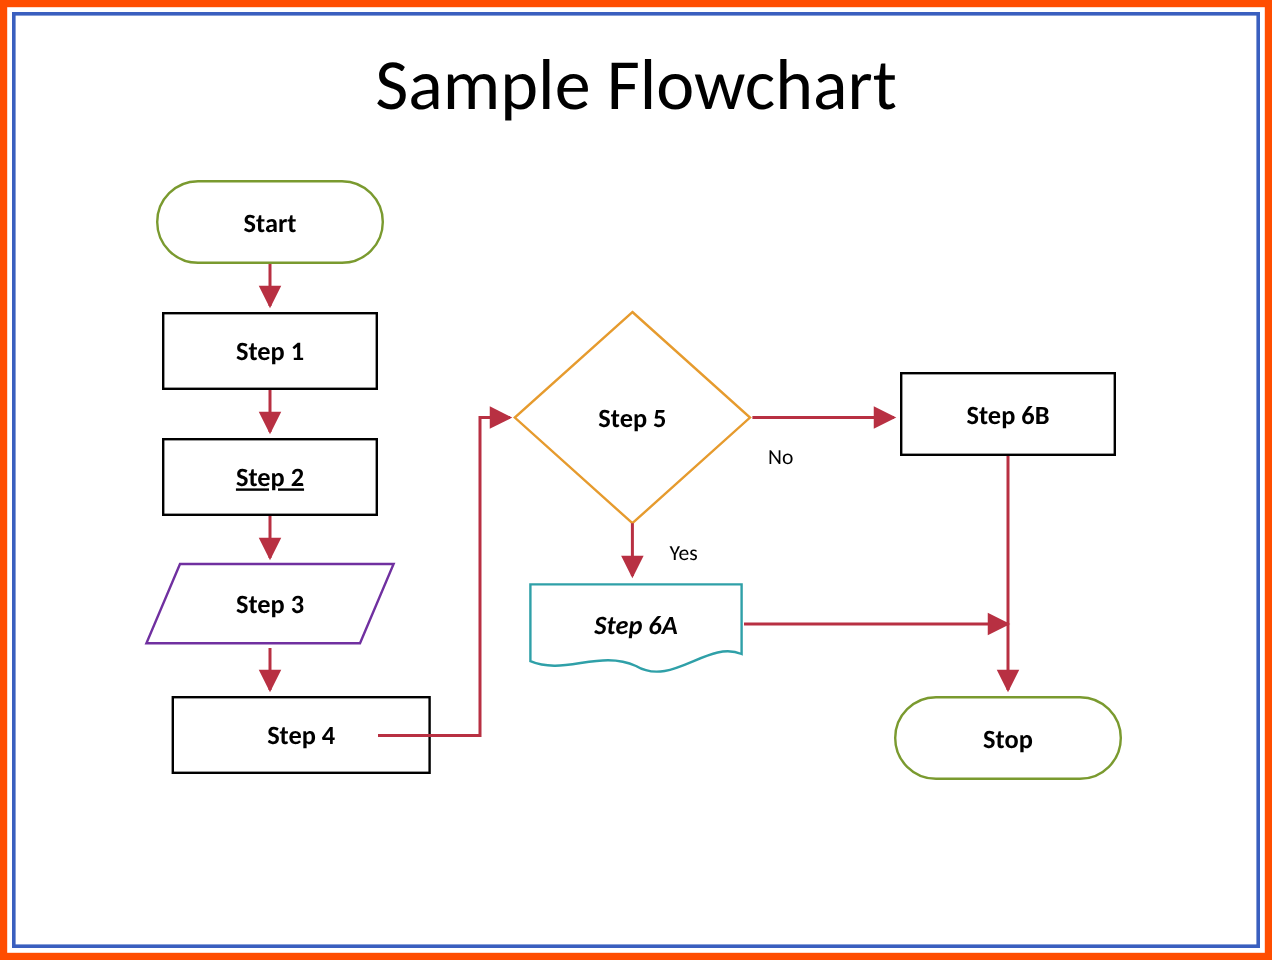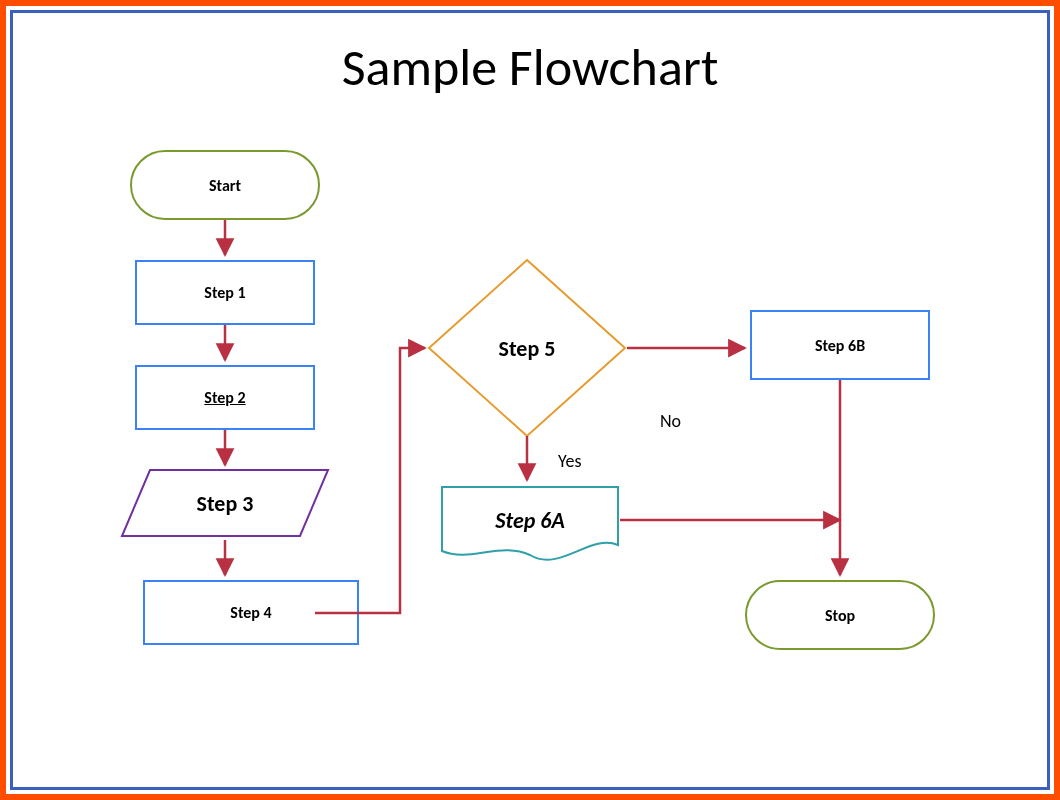--- a/index.html
+++ b/index.html
@@ -14,35 +14,35 @@
     box-sizing:border-box;
     border:6px solid #ff4d00;
   }
   .inner-border{
     position:absolute;left:10px;top:10px;right:10px;bottom:10px;
     border:3px solid #3a5fbf;
   }
   .title{
     position:absolute;top:35px;left:0;width:1060px;
     text-align:center;
-    font-size:52px;color:#000;
+    font-size:60px;color:#000;
   }
   .node{
     position:absolute;
     display:flex;align-items:center;justify-content:center;
-    font-size:16px;font-weight:600;color:#000;
+    font-size:22px;font-weight:600;color:#000;
     box-sizing:border-box;
     background:#fff;
   }
   .terminator{
     border:2px solid #7a9a2f;
     border-radius:40px;
   }
   .process{
-    border:2px solid #3b82f6;
+    border:2px solid #000000;
   }
   .diamond-wrap{
     position:absolute;
   }
   .diamond-shape{
     position:absolute;inset:0;
   }
   .diamond-label{
     position:absolute;inset:0;
     display:flex;align-items:center;justify-content:center;
@@ -109,21 +109,21 @@
 
 <div class="node process" style="left:750px;top:310px;width:180px;height:70px;">
   <span>Step 6B</span>
 </div>
 
 <div class="node terminator" style="left:745px;top:580px;width:190px;height:70px;">
   <span>Stop</span>
 </div>
 
 <div class="edge-label" style="left:558px;top:450px;">Yes</div>
-<div class="edge-label" style="left:660px;top:370px;margin-top:40px;">No</div>
+<div class="edge-label" style="left:640px;top:370px;">No</div>
 
 <svg class="arrows">
   <defs>
     <marker id="ah" viewBox="0 0 12 12" refX="10" refY="6" markerWidth="9" markerHeight="9" orient="auto">
       <path d="M1 1 L11 6 L1 11 Z" fill="#b83042"></path>
     </marker>
   </defs>
   <g stroke="#b83042" stroke-width="2.5" fill="none" marker-end="url(#ah)">
 
     <line x1="225" y1="220" x2="225" y2="255"></line>

